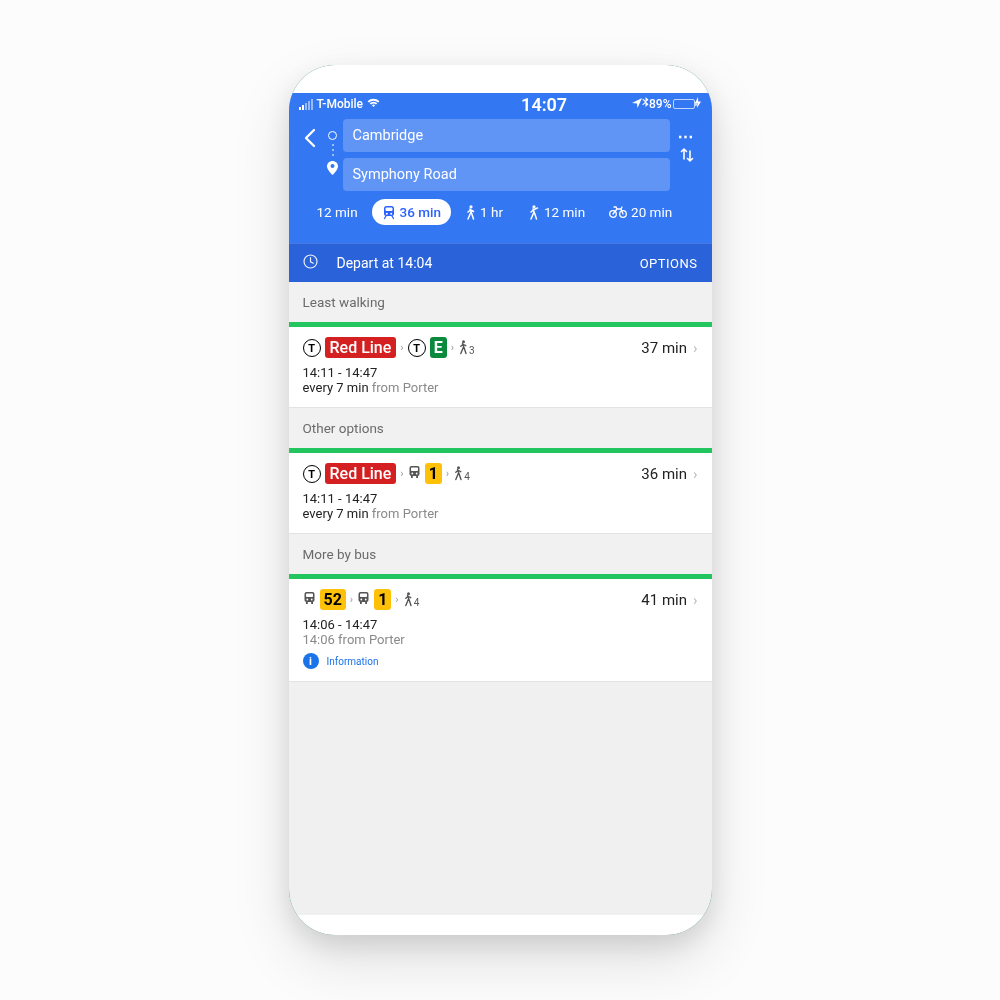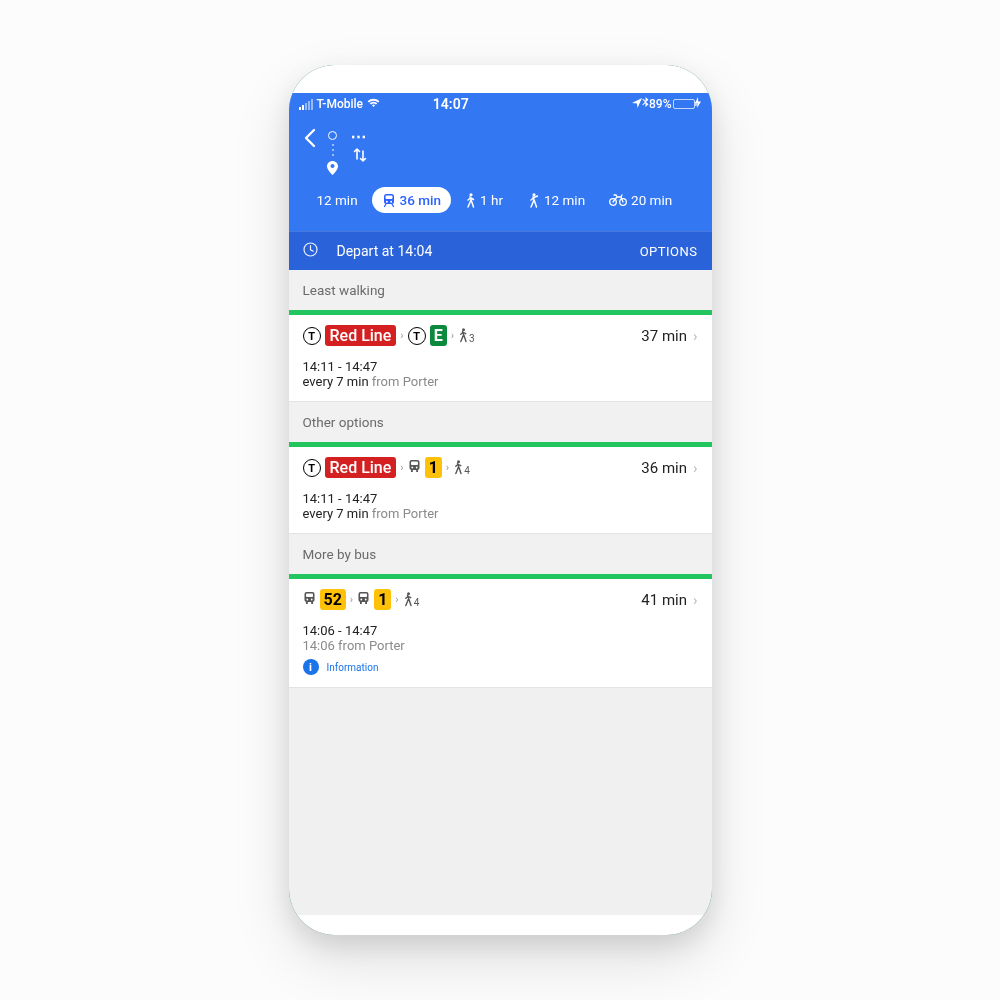--- a/index.html
+++ b/index.html
@@ -20,21 +20,21 @@
   .bezel-top { height: 28px; background: #fff; }
   .bezel-bottom { height: 20px; background: #fff; }
   .screen { flex: 1; background: #f0f0f0; display: flex; flex-direction: column; overflow: hidden; }
   
   .status-bar {
     height: 22px; background: #3477f3; color: #fff;
     display: flex; align-items: center; padding: 0 10px;
     font-size: 12px; font-weight: 500;
   }
   .status-left { display: flex; align-items: center; gap: 4px; flex:1; }
-  .status-center { flex:1; text-align: left; font-size: 14px; font-weight:600; }
+  .status-center { flex:1; text-align: right; font-size: 18px; font-weight:600; }
   .status-right { flex:1; display: flex; align-items: center; justify-content: flex-end; gap: 0; }
   .sig-bars { display: inline-flex; align-items: flex-end; gap: 1px; }
   .sig-bars i { width:2px; background:rgba(255,255,255,0.5); display:block; }
   .sig-bars i.on { background:#fff; }
   .sig-bars i:nth-child(1){height:3px;} .sig-bars i:nth-child(2){height:5px;}
   .sig-bars i:nth-child(3){height:7px;} .sig-bars i:nth-child(4){height:9px;}
   .sig-bars i:nth-child(5){height:11px;}
   .wifi-ic, .loc-ic, .bt-ic { display:inline-block; }
   .battery {
     width: 22px; height: 10px; border:1px solid rgba(255,255,255,0.7);
@@ -90,21 +90,21 @@
     width:18px; height:18px; border-radius:50%; border:1.6px solid #000;
     display:inline-flex; align-items:center; justify-content:center;
     font-size:11px; font-weight:700; color:#000; background:#fff;
     font-family: "Helvetica Neue", Arial, sans-serif;
   }
   .badge { color:#fff; border-radius:3px; padding:1px 5px; font-size:16px; font-weight:500; display:inline-block; }
   .badge.sq { padding:1px 4px; font-weight:700; }
   .sep { color:#999; font-size:11px; }
   .walk { display:inline-flex; align-items:flex-end; color:#555; }
   .walk sub { font-size:10px; margin-left:1px; margin-bottom:-1px; }
-  .route-sub { margin-top:13px; font-size:13px; color:#222; }
+  .route-sub { margin-top:7px; font-size:13px; color:#222; }
   .route-sub .freq { color:#222; }
   .route-sub .from { color:#8a8a8a; }
   .info-row { display:flex; align-items:center; gap:8px; margin-top:6px; }
   .info-ic { width:16px; height:16px; border-radius:50%; background:#1a73e8; color:#fff; display:inline-flex; align-items:center; justify-content:center; font-size:11px; font-weight:700; }
   .info-txt { color:#1a73e8; font-size:10px; }
   svg { overflow: visible; }
 </style>
 </head>
 <body>
 
@@ -163,20 +163,24 @@
               <i></i>
               <i></i>
               <i></i>
             </span>
           <span class="pin-fill">
             <svg width="11" height="14" viewBox="0 0 11 14">
                 <path d="M5.5 0 C2.4 0 0 2.3 0 5.2 C0 9 5.5 14 5.5 14 S11 9 11 5.2 C11 2.3 8.6 0 5.5 0 Z" fill="#fff"></path>
                 <circle cx="5.5" cy="5" r="2" fill="#3477f3"></circle>
               </svg>
           </span>
+        </div>
+        <div class="fields">
+          <div class="search-field"><span>Cambridge</span></div>
+          <div class="search-field"><span>Symphony Road</span></div>
         </div>
         <div class="right-col">
           <span class="more-dots">⋯</span>
           <span class="swap-btn">
             <svg width="18" height="18" viewBox="0 0 18 18">
                 <path d="M6 3 V13 M6 3 L3.5 5.5 M6 3 L8.5 5.5 M12 15 V5 M12 15 L9.5 12.5 M12 15 L14.5 12.5" stroke="#fff" stroke-width="1.6" fill="none" stroke-linecap="round"></path>
               </svg>
           </span>
         </div>
       </div>

